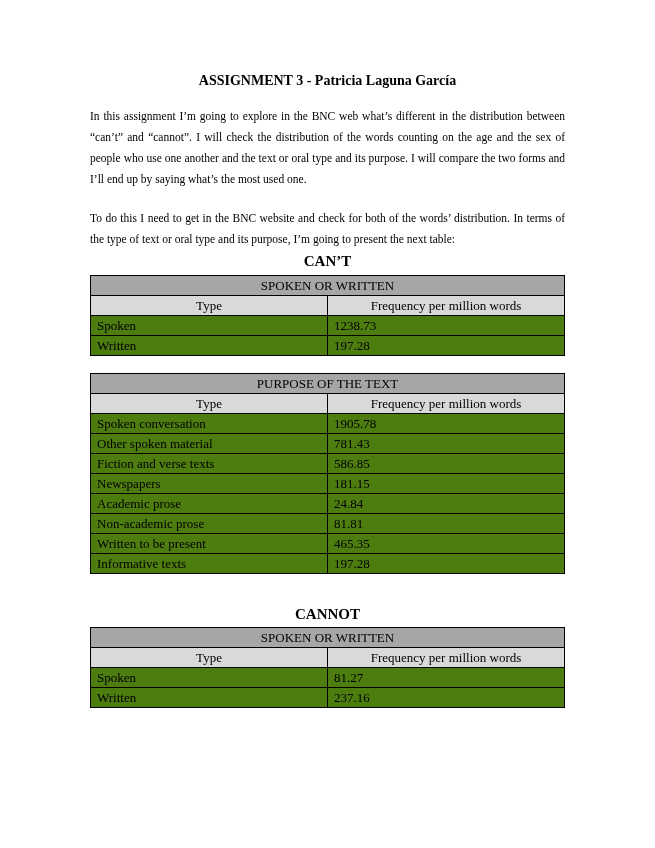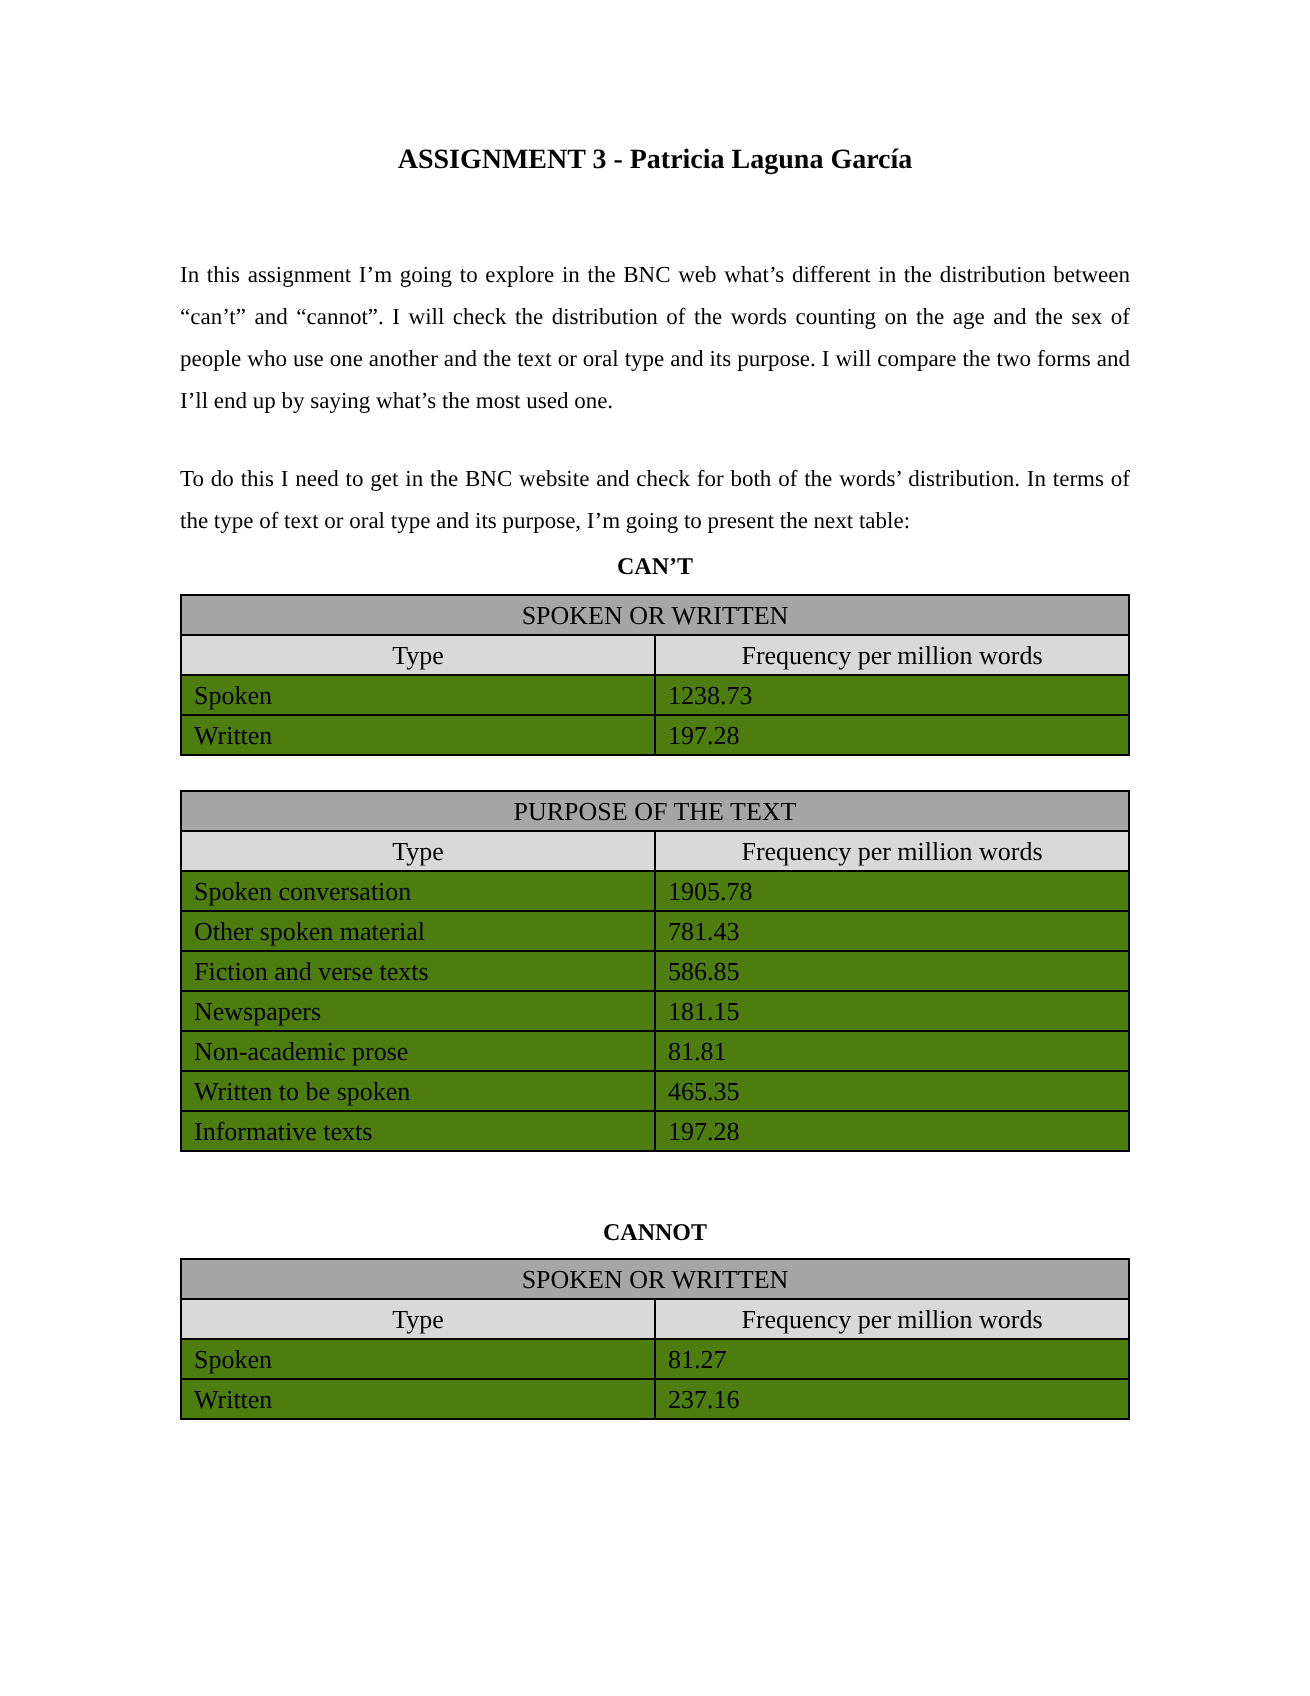--- a/index.html
+++ b/index.html
@@ -23,24 +23,24 @@
     font-size: 14px;
     line-height: 18px;
     font-weight: bold;
     text-align: center;
   }
   .para {
     font-size: 11.5px;
     line-height: 21px;
     text-align: justify;
   }
-  .para-1 { margin-top: 38px; }
+  .para-1 { margin-top: 16px; }
   .para-2 { margin-top: 18px; }
   .section-heading {
-    font-size: 12px;
+    font-size: 15px;
     line-height: 16px;
     font-weight: bold;
     text-align: center;
   }
   .heading-cant   { margin-top: 3px; }
   .heading-cannot { margin-top: 32px; }
   .table-holder-1 { margin-top: 6px; }
   .table-holder-2 { margin-top: 17px; }
   .table-holder-3 { margin-top: 5px; }
   table.doc-table {
@@ -127,25 +127,29 @@
             </tr>
             <tr>
               <td>Fiction and verse texts</td>
               <td>586.85</td>
             </tr>
             <tr>
               <td>Newspapers</td>
               <td>181.15</td>
             </tr>
             <tr>
+              <td>Academic prose</td>
+              <td>24.84</td>
+            </tr>
+            <tr>
               <td>Non-academic prose</td>
               <td>81.81</td>
             </tr>
             <tr>
-              <td>Written to be spoken</td>
+              <td>Written to be present</td>
               <td>465.35</td>
             </tr>
             <tr>
               <td>Informative texts</td>
               <td>197.28</td>
             </tr>
           </tbody>
         </table>
       </div>
 

